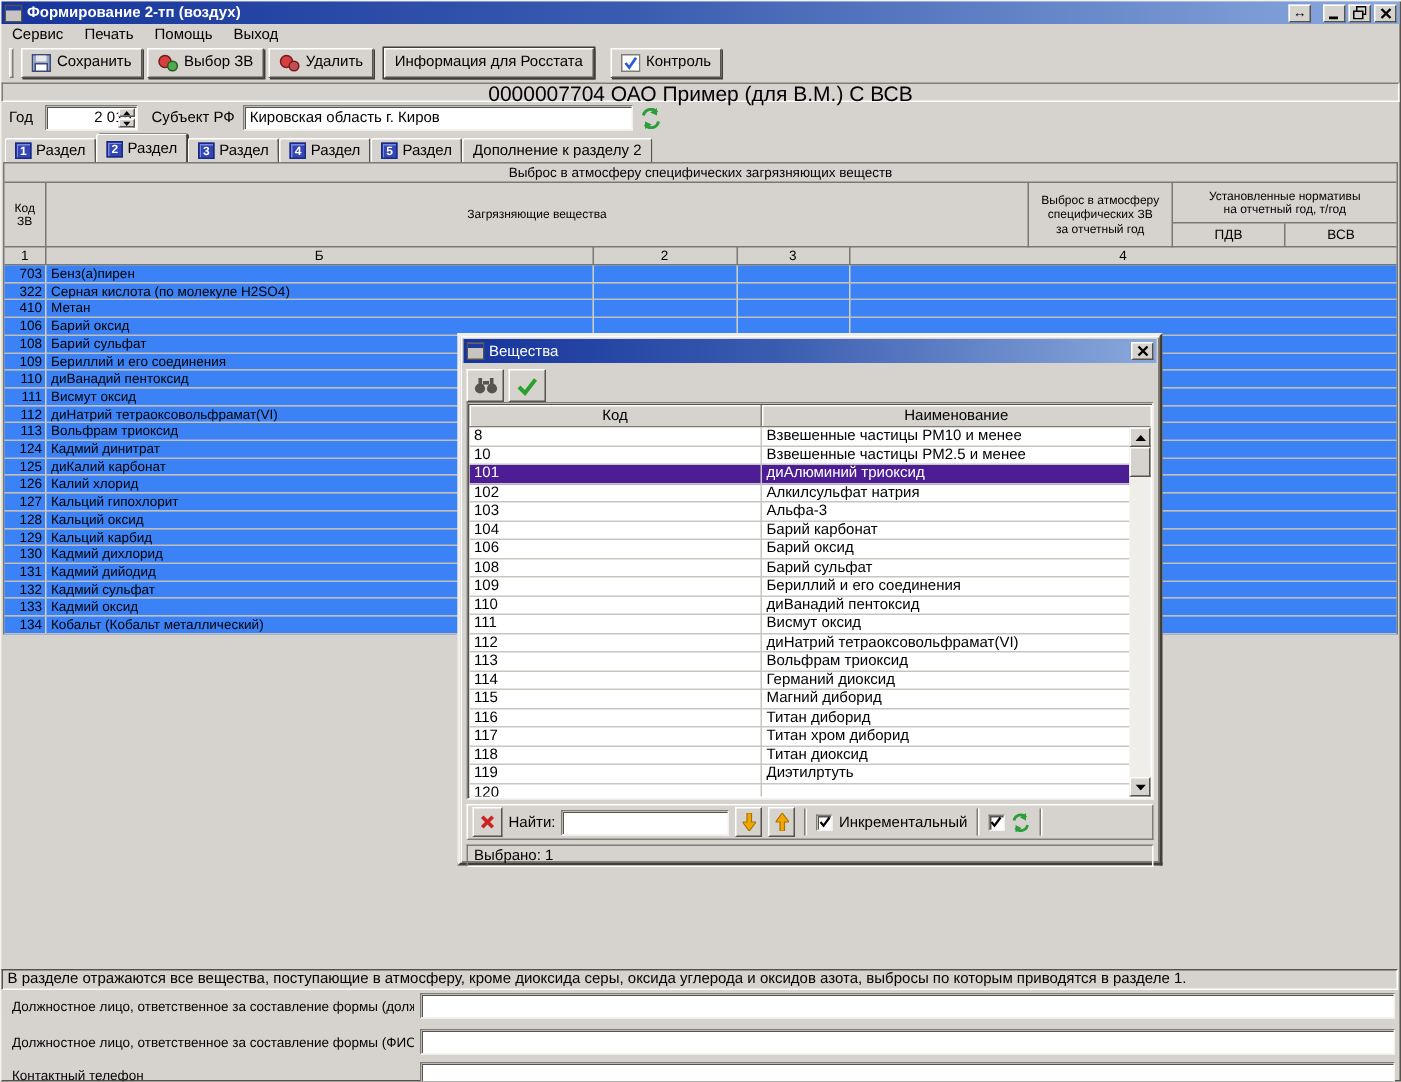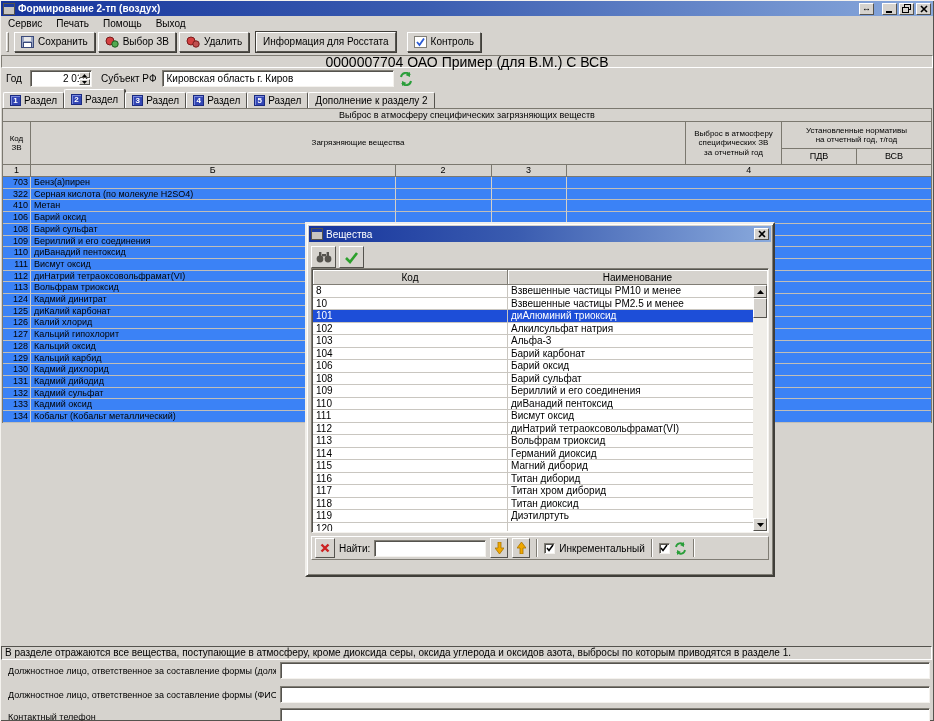--- a/index.html
+++ b/index.html
@@ -30,21 +30,21 @@
   
   .filters{position:absolute;left:1px;top:69px;right:1px;height:19px;display:flex;align-items:center;font-size:10px;}
   .lbl{white-space:nowrap;}
   .inp{height:17px;background:#fff;border:1px solid;border-color:#807d75 #f4f2ee #f4f2ee #807d75;
     box-shadow:inset 1px 1px 0 #55534e;font-size:10px;padding:0 3px;}
   .year-wrap{position:relative;margin-left:8px;width:62px;height:17px;}
   .year-wrap input{width:100%;height:100%;text-align:right;}
   .spin{position:absolute;right:2px;top:2px;width:11px;height:13px;display:flex;flex-direction:column;gap:1px;}
   .spin div{flex:1;background:#d6d3ce;border:1px solid;border-color:#fff #55534e #55534e #fff;
     display:flex;align-items:center;justify-content:center;}
-  .region-input{width:232px;margin-left:6px;}
+  .region-input{width:260px;margin-left:6px;}
   
   .tabstrip{position:absolute;left:3px;top:89px;right:1px;height:20px;display:flex;align-items:flex-end;}
   .tab{height:17px;display:flex;align-items:center;gap:3px;padding:0 6px;font-size:10px;white-space:nowrap;
     background:#d6d3ce;border:1px solid;border-color:#fff #55534e #d6d3ce #fff;border-radius:2px 2px 0 0;}
   .tab.active{height:20px;box-shadow:1px 0 0 #403e39;}
   .tab-num{width:11px;height:11px;background:#3346b4;border:1px solid #1a2a80;box-shadow:inset 1px 1px 0 #7a8ade;
     color:#fff;font-size:8px;font-weight:bold;display:flex;align-items:center;justify-content:center;}
   
   .maintable{position:absolute;left:2px;top:108px;width:930px;border:1px solid #7b786f;border-bottom:none;background:#d6d3ce;}
   .mt-caption{height:13px;font-size:9px;display:flex;align-items:center;justify-content:center;border-bottom:1px solid #7b786f;}
@@ -85,21 +85,21 @@
   .dg{position:absolute;left:4px;top:44px;right:4px;height:265px;background:#fff;
     border:1px solid;border-color:#807d75 #f4f2ee #f4f2ee #807d75;box-shadow:inset 1px 1px 0 #55534e;}
   .dg-head{position:absolute;left:1px;top:1px;right:1px;height:15px;display:grid;grid-template-columns:195px 1fr;background:#d6d3ce;}
   .dg-head div{font-size:10px;display:flex;align-items:center;justify-content:center;
     border-right:1px solid #807d75;border-bottom:1px solid #807d75;box-shadow:inset 1px 1px 0 #fff;}
   .dg-head div:last-child{border-right:none;}
   .dg-body{position:absolute;left:1px;top:16px;right:15px;bottom:1px;overflow:hidden;background:#fff;}
   .dg-row{display:grid;grid-template-columns:195px 1fr;height:12.5px;}
   .dgc{font-size:10px;line-height:11.5px;white-space:nowrap;overflow:hidden;border-bottom:1px solid #c9c6c0;padding-left:3px;}
   .d-code{border-right:1px solid #c9c6c0;}
-  .dg-row.dsel .dgc{background:#1d4ed8;color:#fff;}
+  .dg-row.dsel .dgc{background:#4c1d95;color:#fff;}
   .dg-scroll{position:absolute;top:16px;right:1px;width:14px;bottom:1px;background:#f0eee9;}
   .sc-btn{position:absolute;left:0;width:14px;height:13px;background:#d6d3ce;border:1px solid;border-color:#fff #55534e #55534e #fff;
     display:flex;align-items:center;justify-content:center;}
   .sc-thumb{position:absolute;left:0;top:13px;width:14px;height:20px;background:#d6d3ce;border:1px solid;border-color:#fff #55534e #55534e #fff;}
   .dlg-search{position:absolute;left:4px;top:312px;right:4px;height:24px;display:flex;align-items:center;gap:4px;
     border:1px solid;border-color:#fff #807d75 #807d75 #fff;padding:0 3px;}
   .xbtn{width:20px;height:20px;background:#d6d3ce;border:1px solid;border-color:#fff #55534e #55534e #fff;
     display:flex;align-items:center;justify-content:center;}
   .find-input{width:112px;}
   .arrbtn{width:18px;height:20px;background:#d6d3ce;border:1px solid;border-color:#fff #55534e #55534e #fff;
@@ -604,15 +604,18 @@
           </svg>
         </div>
       <svg width="13" height="13">
         <path d="M2 5 A4.5 4.5 0 0 1 10 3" stroke="#2a9e3a" stroke-width="1.8" fill="none"></path>
           <path d="M10 0 L10 5 L6 3 Z" fill="#2a9e3a"></path>
         <path d="M11 8 A4.5 4.5 0 0 1 3 10" stroke="#2a9e3a" stroke-width="1.8" fill="none"></path>
           <path d="M3 13 L3 8 L7 10 Z" fill="#2a9e3a"></path>
       </svg>
       <div class="vsep"></div>
     </div>
+    <div class="dlg-status">
+      <span>Выбрано: 1</span>
+    </div>
   </div>
 
 </div>
 
 </body></html>

